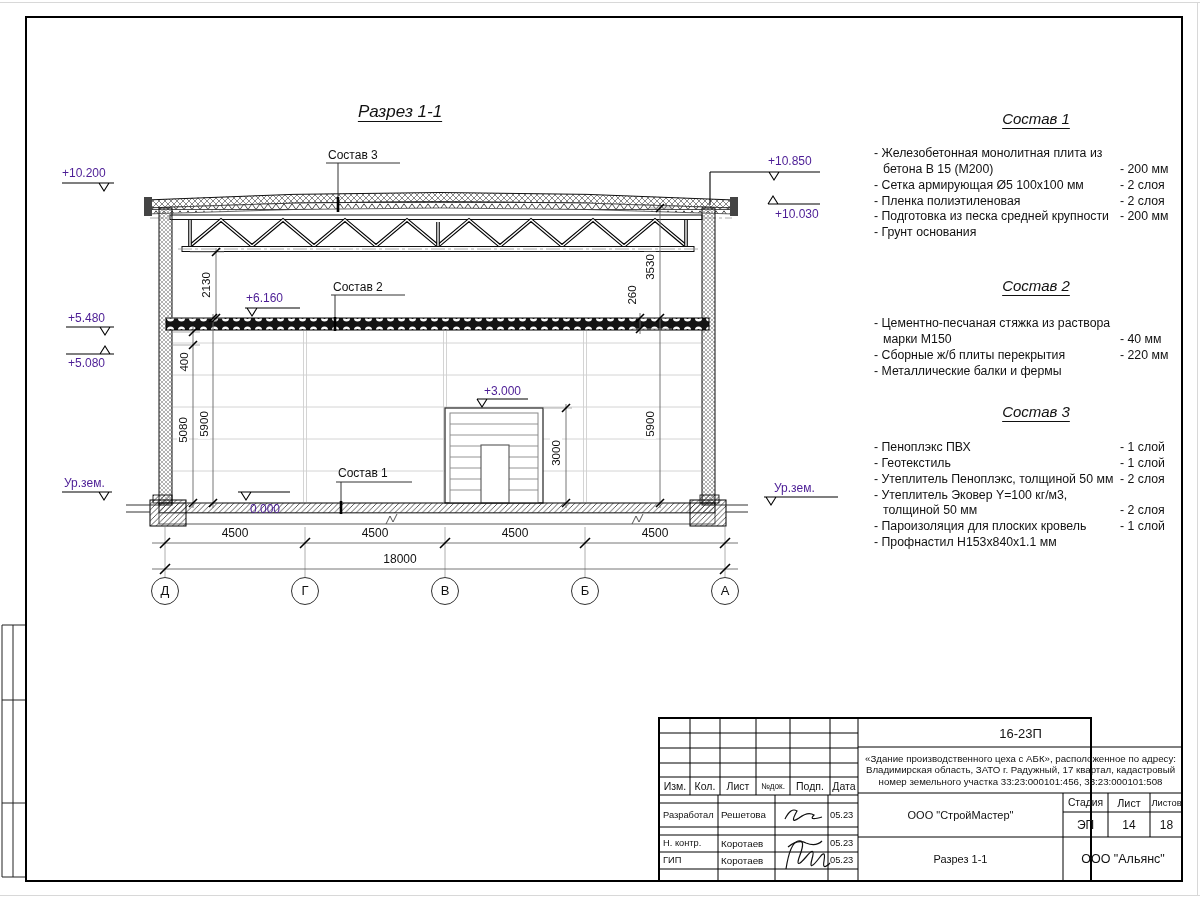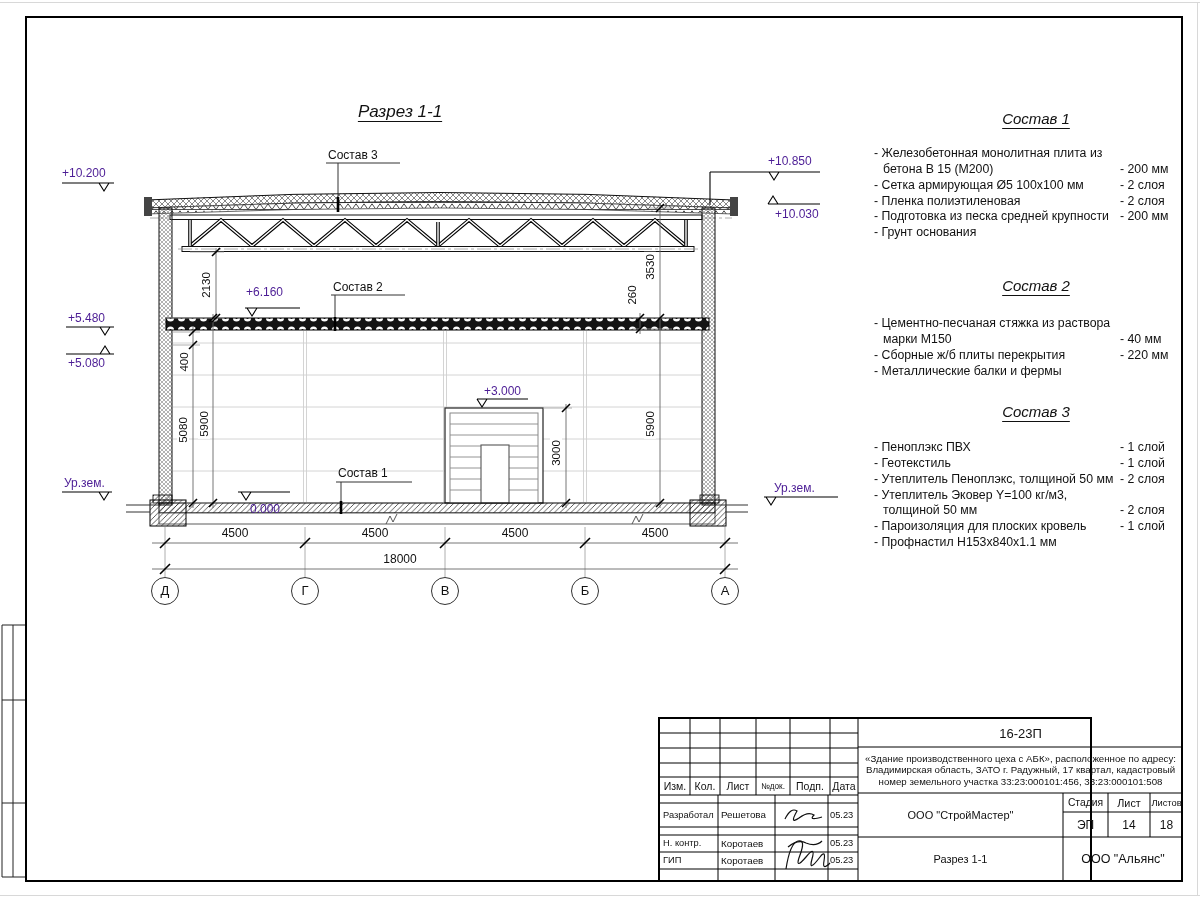--- a/index.html
+++ b/index.html
@@ -227,21 +227,21 @@
     <path d="M764,497 L838,497 M766,497 L771,505 L776,497"></path>
   </g>
 </svg>
 
 <div class="title">Разрез 1-1</div>
 
 <div class="lbl" style="left:62px;top:166px;">+10.200</div>
 <div class="lbl" style="left:68px;top:311px;text-align:center;">+5.480</div>
 <div class="lbl" style="left:68px;top:356px;">+5.080</div>
 <div class="lbl" style="left:64px;top:476px;">Ур.зем.</div>
-<div class="lbl" style="left:246px;top:285px;">+6.160</div>
+<div class="lbl" style="left:246px;top:291px;">+6.160</div>
 <div class="lbl" style="left:484px;top:384px;">+3.000</div>
 <div class="lbl" style="left:250px;top:502px;">0.000</div>
 <div class="lbl" style="left:768px;top:154px;">+10.850</div>
 <div class="lbl" style="left:775px;top:207px;">+10.030</div>
 <div class="lbl" style="left:774px;top:481px;">Ур.зем.</div>
 
 <div class="lbl-sm" style="left:328px;top:148px;">Состав 3</div>
 <div class="lbl-sm" style="left:333px;top:280px;">Состав 2</div>
 <div class="lbl-sm" style="left:338px;top:466px;">Состав 1</div>
 

